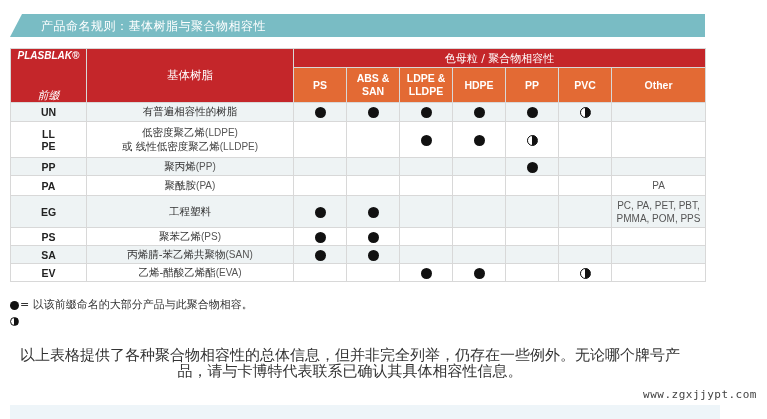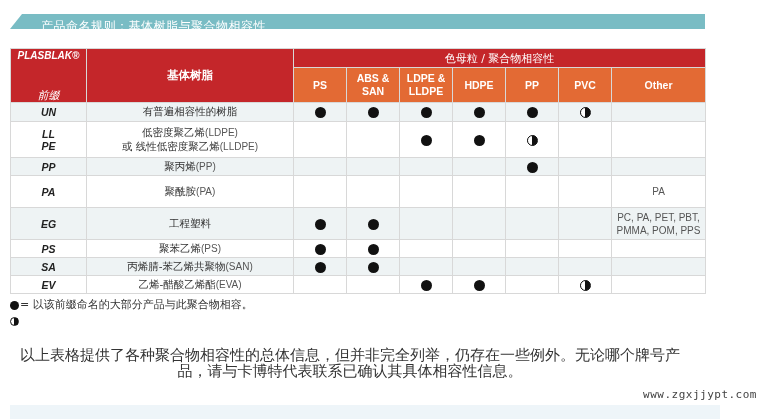--- a/index.html
+++ b/index.html
@@ -1,27 +1,27 @@
 <!DOCTYPE html>
 <html><head>
 <meta charset="utf-8">
 <style>
   html,body{margin:0;padding:0;background:#fff;}
   body{width:767px;height:419px;position:relative;overflow:hidden;font-family:"DejaVu Sans","Liberation Sans",sans-serif;color:#333;}
-  .banner{position:absolute;left:10px;top:14px;width:695px;height:15px;background:#79bcc4;clip-path:polygon(12px 0,100% 0,100% 100%,0 100%);}
+  .banner{position:absolute;left:10px;top:14px;width:695px;height:23px;background:#79bcc4;clip-path:polygon(12px 0,100% 0,100% 100%,0 100%);}
   .banner span{position:absolute;left:31px;top:4px;font-size:12px;color:#fff;letter-spacing:0.5px;}
   table.compat{position:absolute;left:10px;top:48px;border-collapse:collapse;table-layout:fixed;width:695px;font-size:10.5px;}
   table.compat td, table.compat th{border:1px solid #d8d8d8;padding:0;text-align:center;vertical-align:middle;}
   th.red{background:#c4262a;color:#fff;font-weight:bold;border-color:#e06a6a;}
   th.orange{background:#e36a34;color:#fff;font-weight:bold;font-family:"Liberation Sans",sans-serif;font-size:10.5px;line-height:13px;border-color:#f0a07a;}
   th.prefix-head{font-family:"Liberation Sans",sans-serif;font-size:10px;line-height:13px;font-style:italic;}
   th.prefix-head .cn{font-size:11px;font-family:"DejaVu Sans",sans-serif;font-weight:normal;margin-top:27px;}
-  th.resin-head{font-weight:bold;font-size:11.5px;}
+  th.resin-head{font-weight:normal;font-size:11.5px;}
   th.group-head{height:16px;font-weight:normal;font-size:11px;}
-  td.prefix{text-align:left;padding-left:3px;font-weight:bold;font-family:"Liberation Sans",sans-serif;font-size:10.5px;color:#222;font-style:italic;}
+  td.prefix{text-align:left;padding-left:3px;font-weight:bold;font-family:"Liberation Sans",sans-serif;font-size:10.5px;color:#222;}
   td.resin{text-align:left;padding-left:4px;font-size:10.5px;color:#333;}
   td.resin .latin{font-family:Liberation Sans, sans-serif;color:#555;font-size:10px;}
   tr.shade td{background:#eef3f4;}
   td.other{font-family:"Liberation Sans",sans-serif;font-size:10px;color:#555;line-height:13px;}
   .dot{display:inline-block;width:11px;height:11px;border-radius:50%;background:#111;vertical-align:middle;}
   .half{display:inline-block;width:9px;height:9px;border-radius:50%;border:1px solid #111;background:linear-gradient(90deg,#fff 50%,#111 50%);vertical-align:middle;}
   .legend{position:absolute;left:10px;font-size:11px;color:#333;}
   .legend .dot{width:9px;height:9px;margin-right:1px;}
   .legend .half{width:7px;height:7px;margin-right:1px;}
   .note{position:absolute;left:10px;top:347px;width:680px;font-size:15px;line-height:16px;color:#333;text-align:center;}
@@ -113,21 +113,21 @@
         <td></td>
         <td></td>
         <td></td>
         <td></td>
         <td><span class="dot"></span></td>
         <td></td>
         <td class="other">
           <div></div>
         </td>
       </tr>
-      <tr style="height: 32px;">
+      <tr style="height: 20px;">
         <td class="prefix">
           <div>PA</div>
         </td>
         <td class="resin">
           <div><span>聚酰胺</span><span class="latin">(PA)</span></div>
         </td>
         <td></td>
         <td></td>
         <td></td>
         <td></td>

